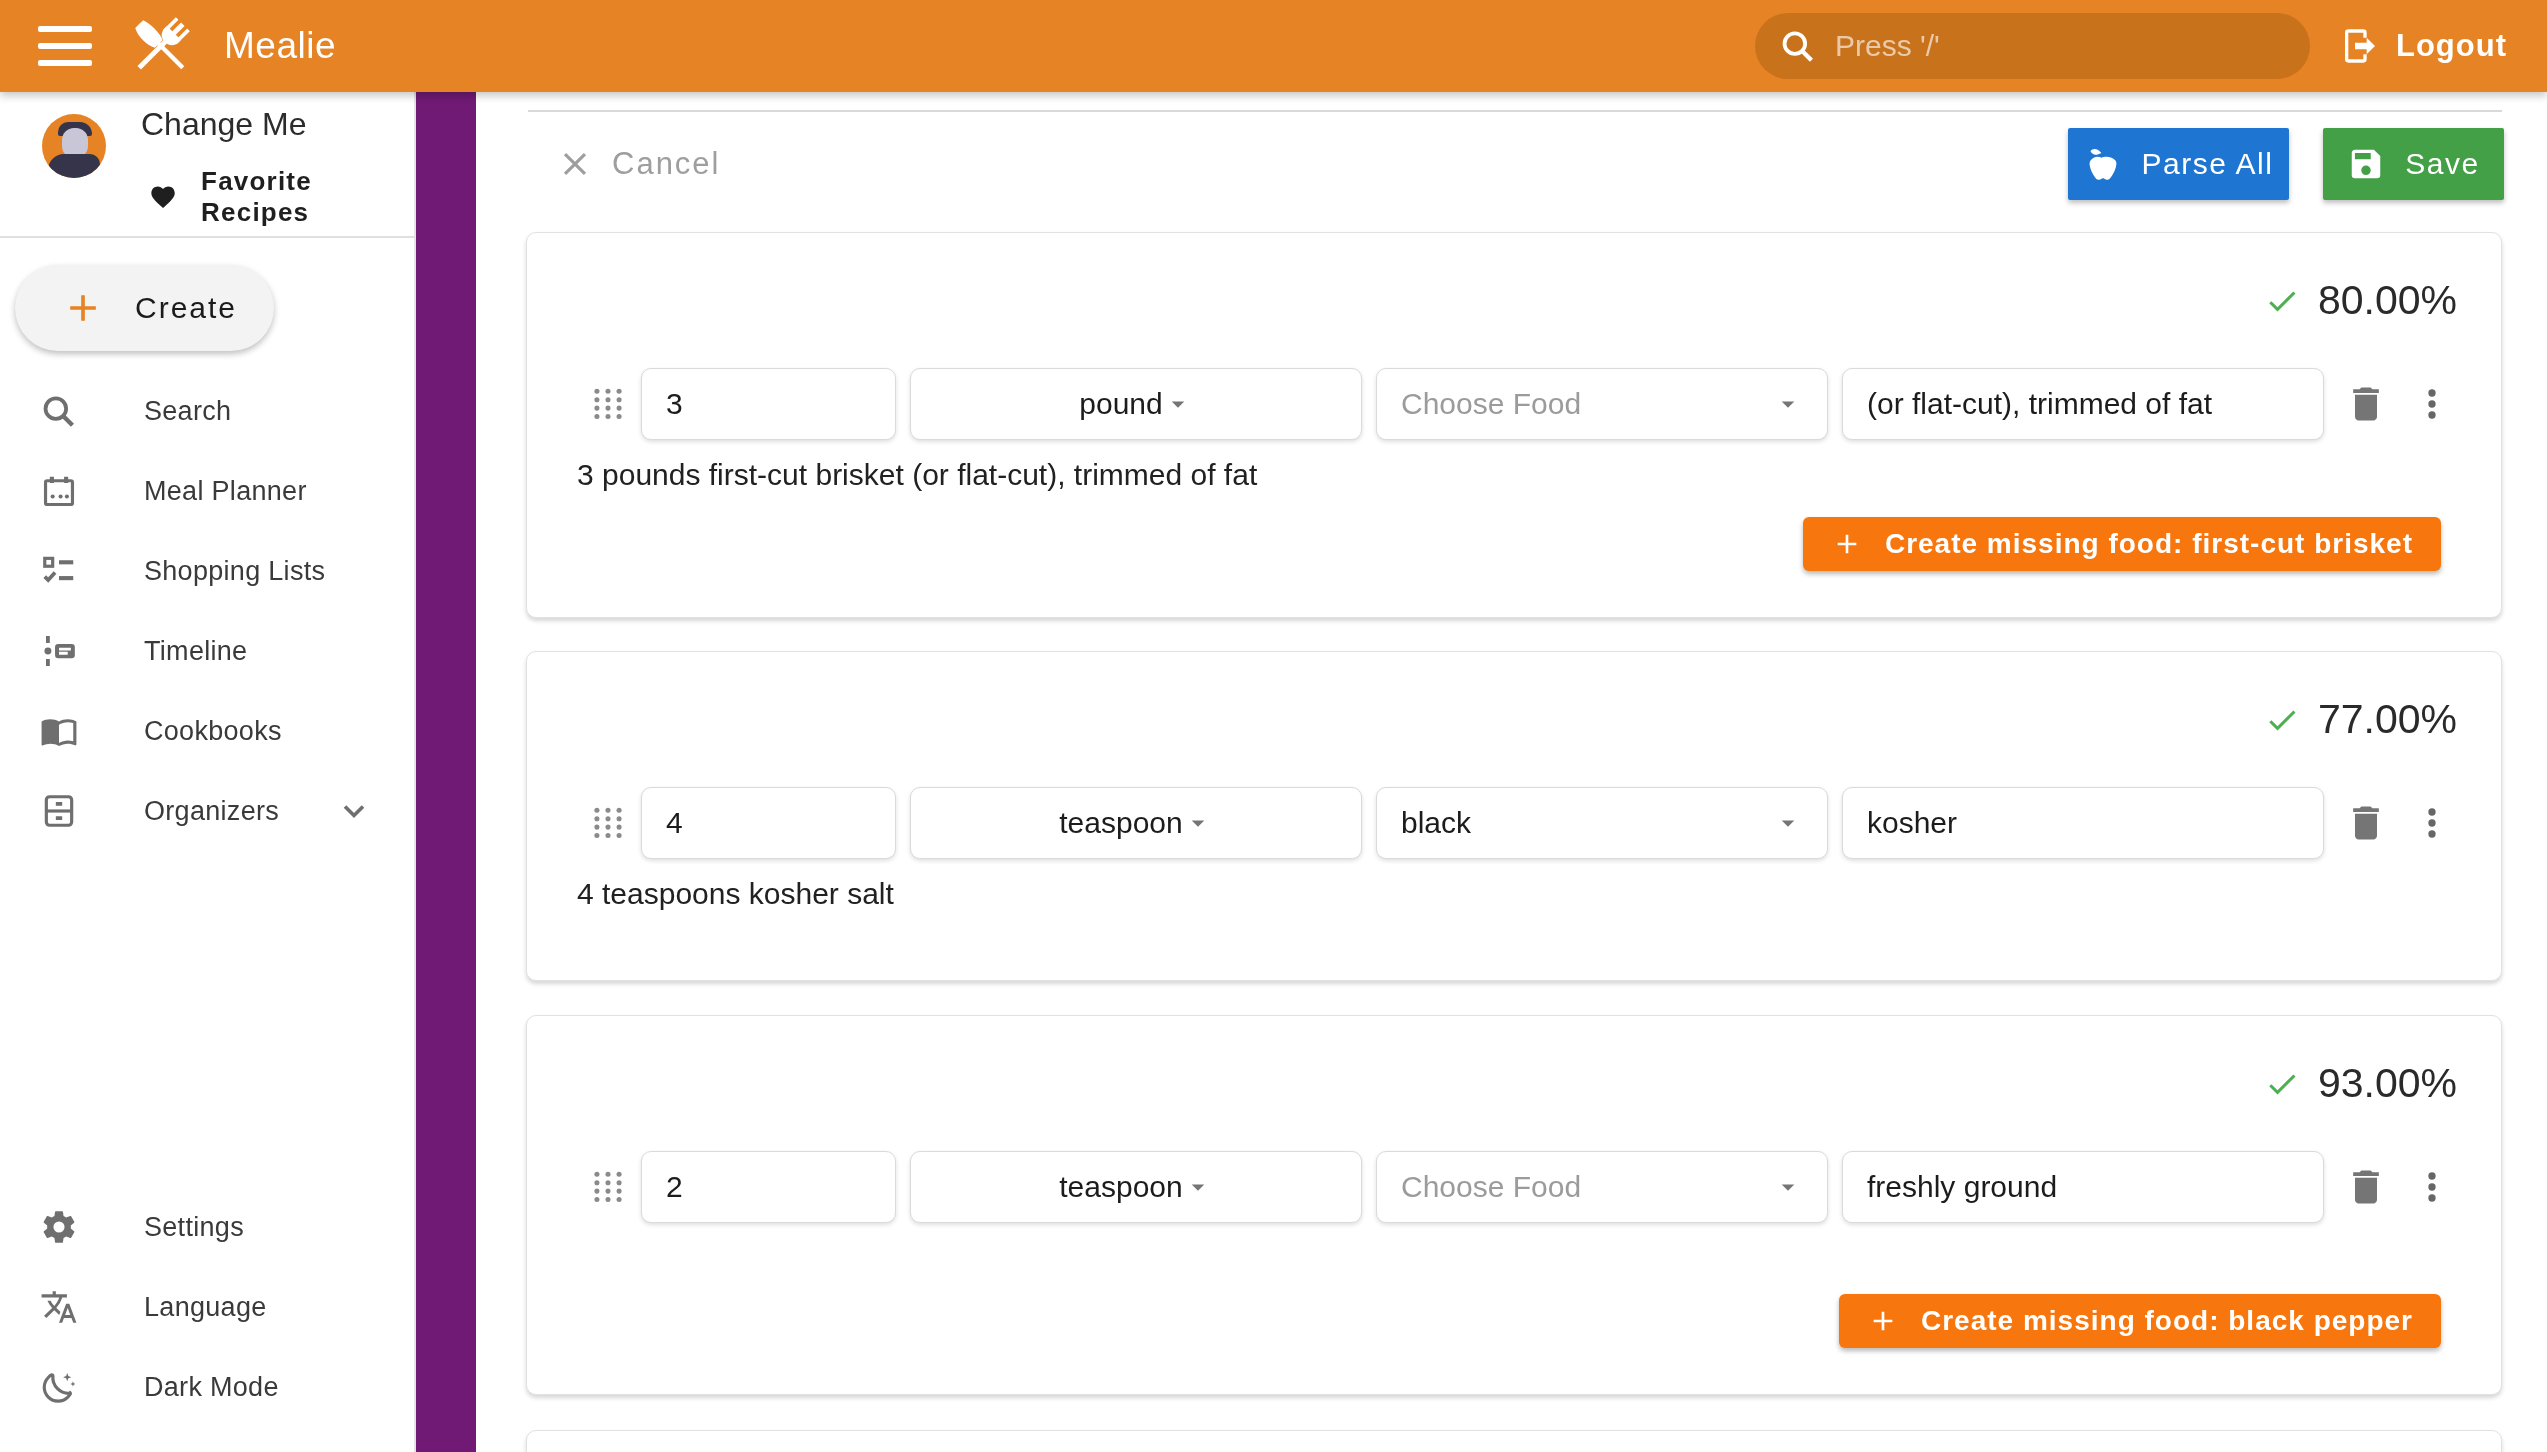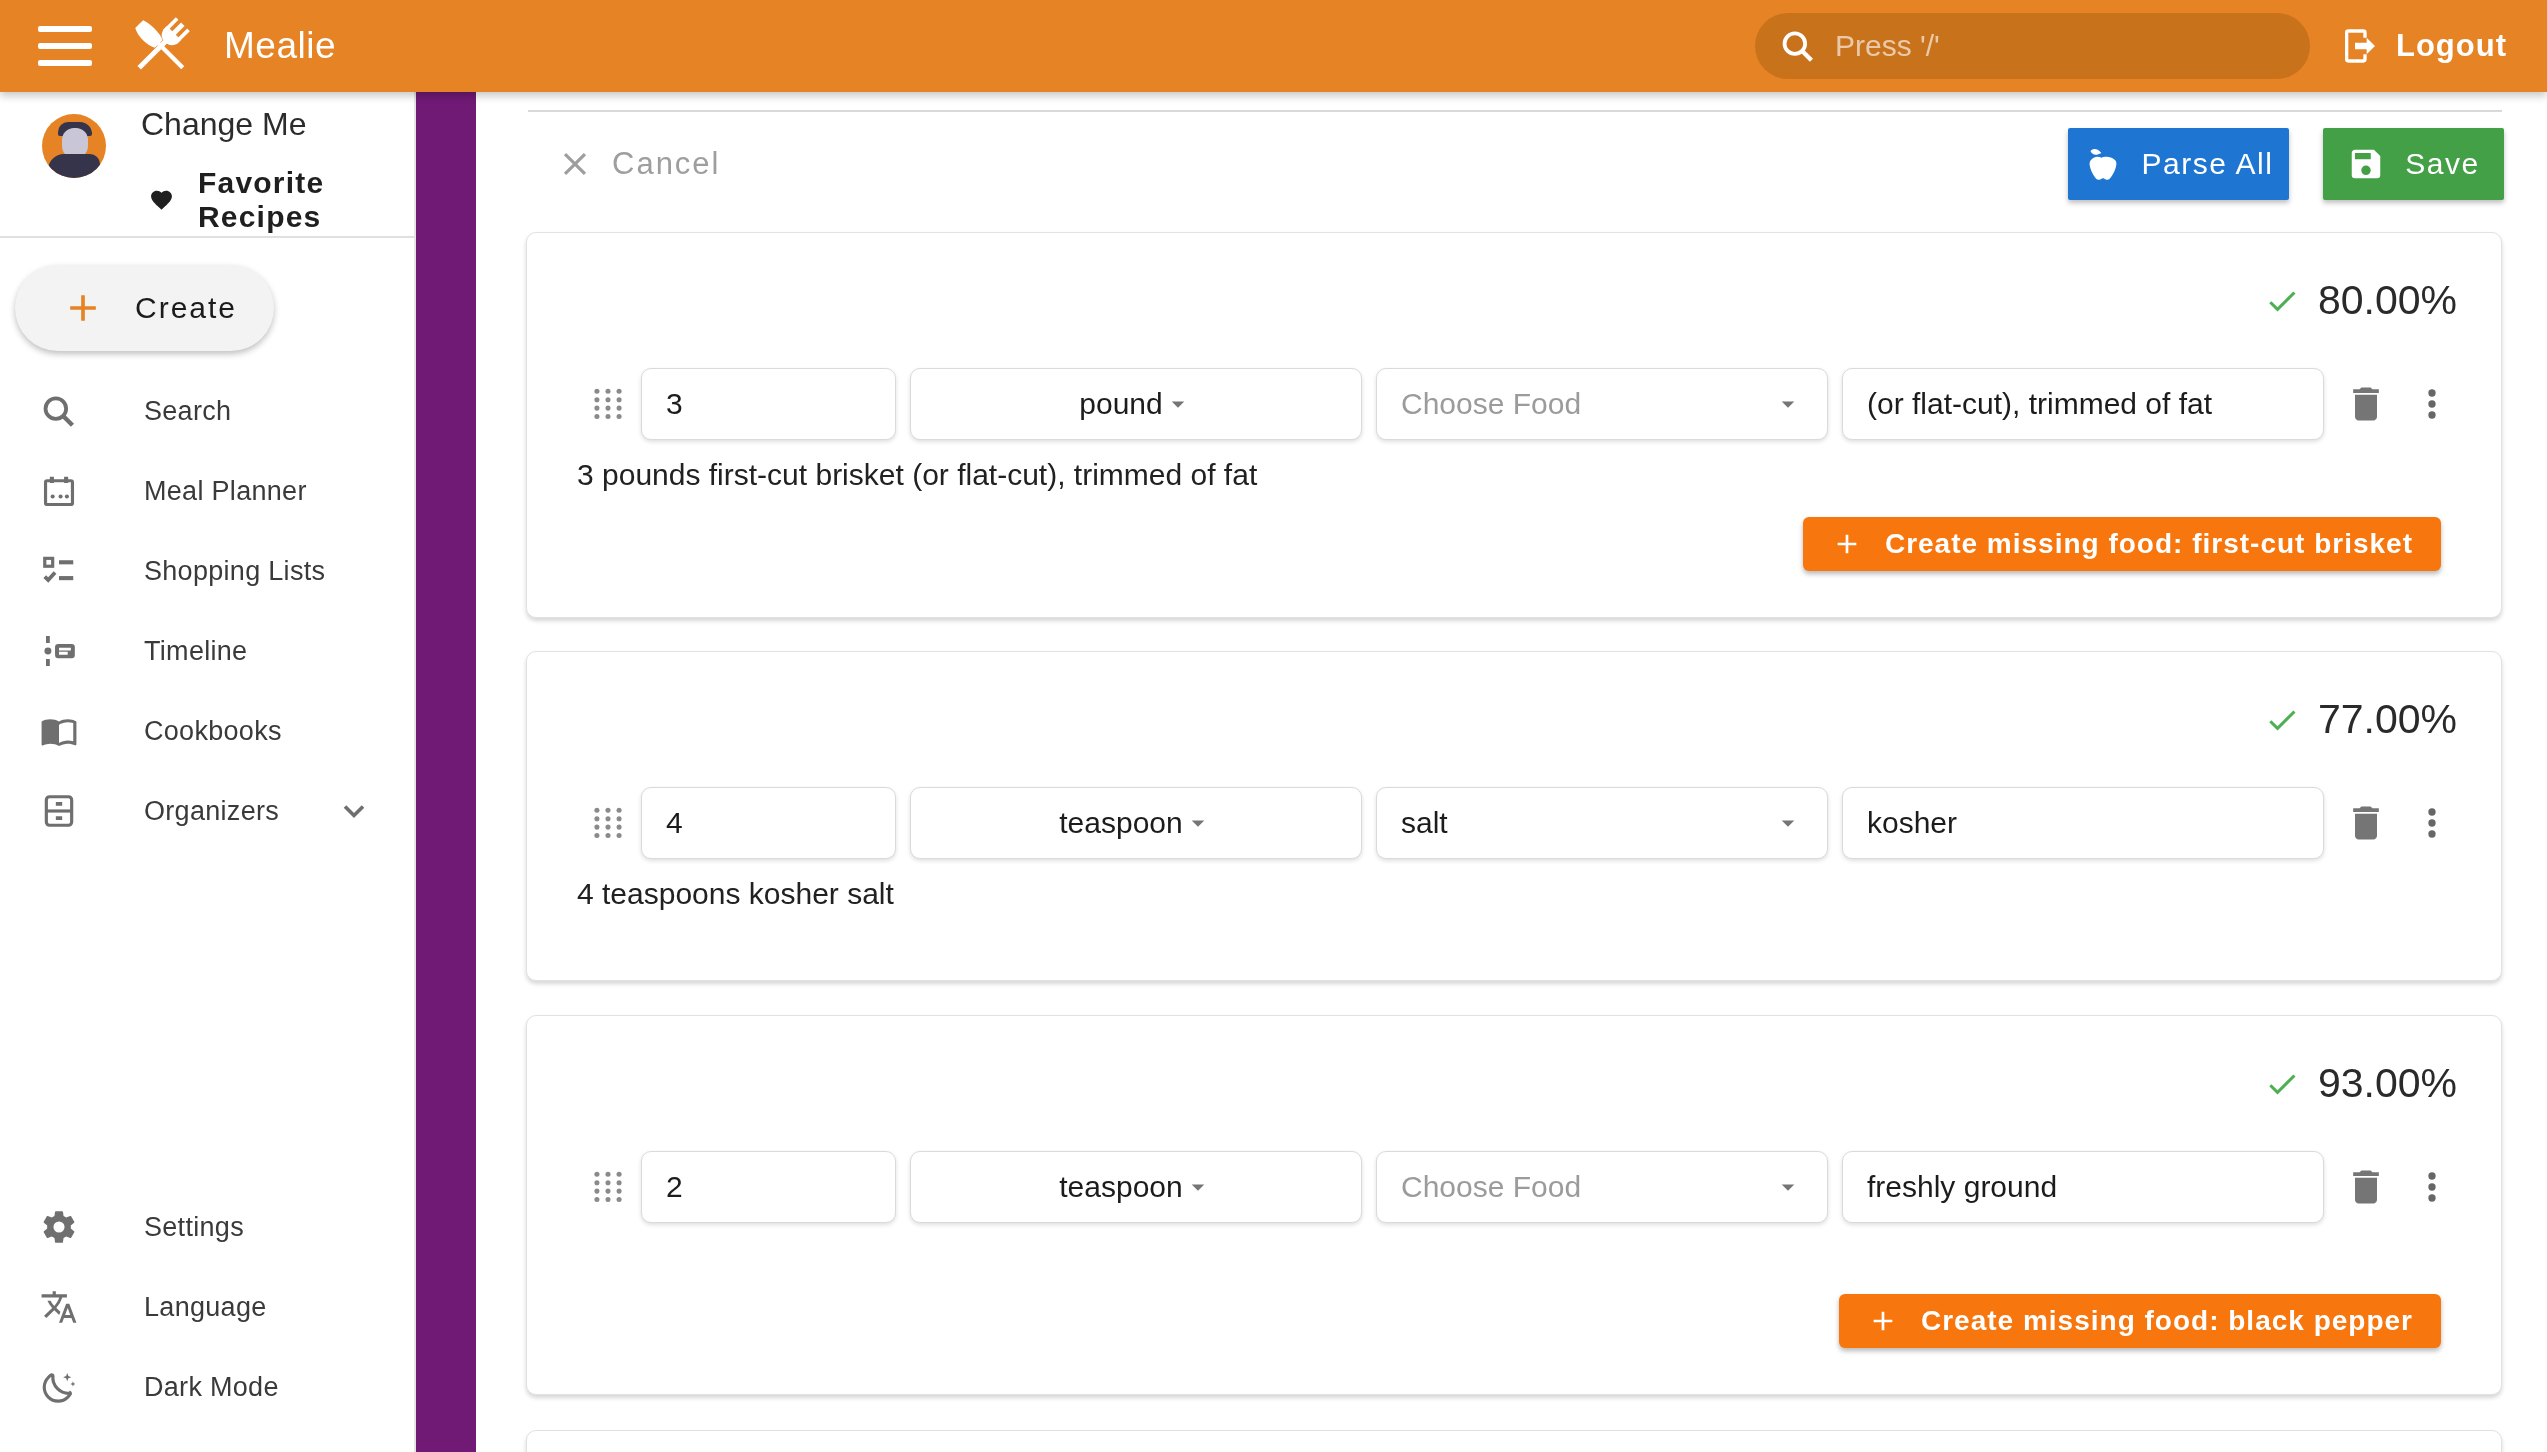--- a/index.html
+++ b/index.html
@@ -36,21 +36,21 @@
     background:#E58325; overflow:hidden; }
   .avatar .face { position:absolute; left:20px; top:14px; width:26px; height:30px;
     border-radius:12px; background:#C9C6D8; }
   .avatar .hair { position:absolute; left:16px; top:8px; width:34px; height:14px;
     border-radius:10px 12px 2px 2px; background:#35344A; }
   .avatar .body { position:absolute; left:6px; top:40px; width:52px; height:30px;
     border-radius:16px 10px 0 0; background:#35344A; }
   .profile .uname { position:absolute; left:141px; top:14px; font-size:32px; color:#2c2c2c; }
   .fav-row { position:absolute; left:149px; top:74px; display:flex; align-items:center; cursor:pointer; }
   .fav-row svg { width:30px; height:30px; color:#1f1f1f; }
-  .fav-row .lbl { margin-left:24px; font-size:30px; font-weight:700; color:#1f1f1f; letter-spacing:1.2px; }
+  .fav-row .lbl { margin-left:24px; font-size:26px; font-weight:700; color:#1f1f1f; letter-spacing:1.2px; }
   .side-divider { position:absolute; left:0; top:144px; width:100%; height:0; border-top:2px solid #E0E0E0; }
 
   .create-btn { position:absolute; left:15px; top:173px; width:259px; height:86px; border-radius:43px;
     background:#F3F3F3; box-shadow:0 3px 6px rgba(0,0,0,0.25); display:flex; align-items:center;
     cursor:pointer; }
   .create-btn svg { width:44px; height:44px; color:#E58325; margin-left:46px; }
   .create-btn .lbl { margin-left:30px; font-size:30px; font-weight:500; color:#1b1b1b; letter-spacing:2px; }
 
   .nav { position:absolute; left:0; top:279px; width:100%; }
   .nav-item { display:flex; align-items:center; height:80px; padding-left:40px; cursor:pointer; position:relative; }
@@ -425,21 +425,21 @@
         <div class="fld fld-qty">
           <input type="text" value="4" style="">
         </div>
         <div class="fld fld-unit">
           <span class="sel-val">teaspoon</span>
           <svg class="caret" viewBox="0 0 24 24">
               <use href="#i-caret"></use>
             </svg>
         </div>
         <div class="fld fld-food">
-          <span class="sel-val">salt</span>
+          <span class="sel-val">black</span>
           <svg class="caret" viewBox="0 0 24 24">
               <use href="#i-caret"></use>
             </svg>
         </div>
         <div class="fld fld-note">
           <input type="text" value="kosher" style="">
         </div>
         <svg class="icon-btn ib-trash" viewBox="0 0 24 24">
             <use href="#i-trash"></use>
           </svg>

